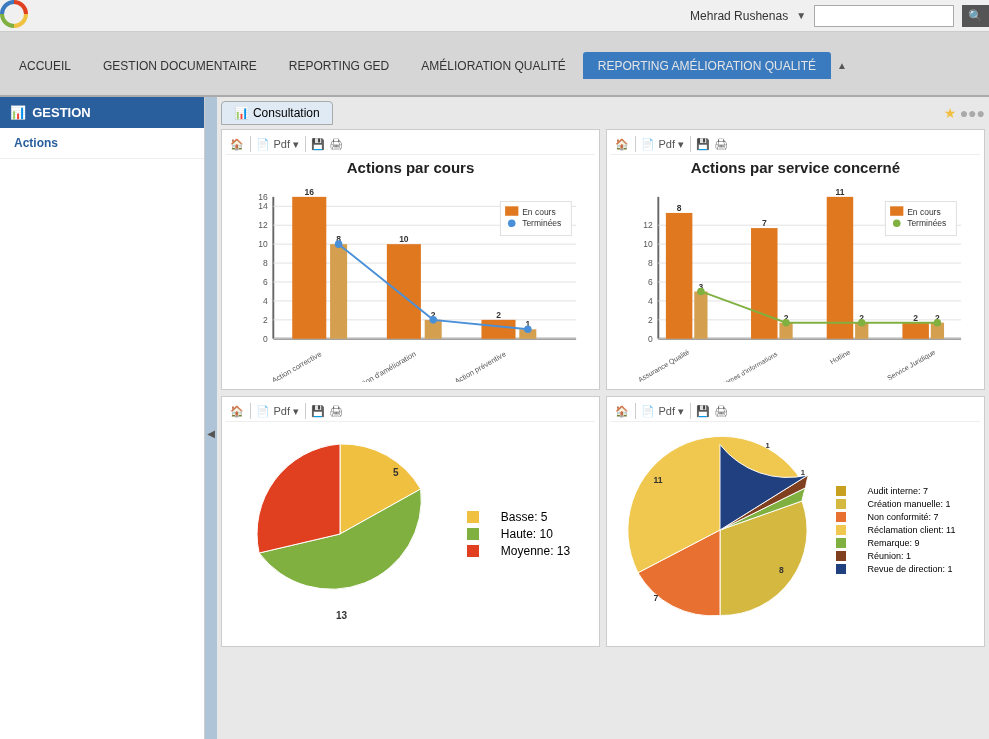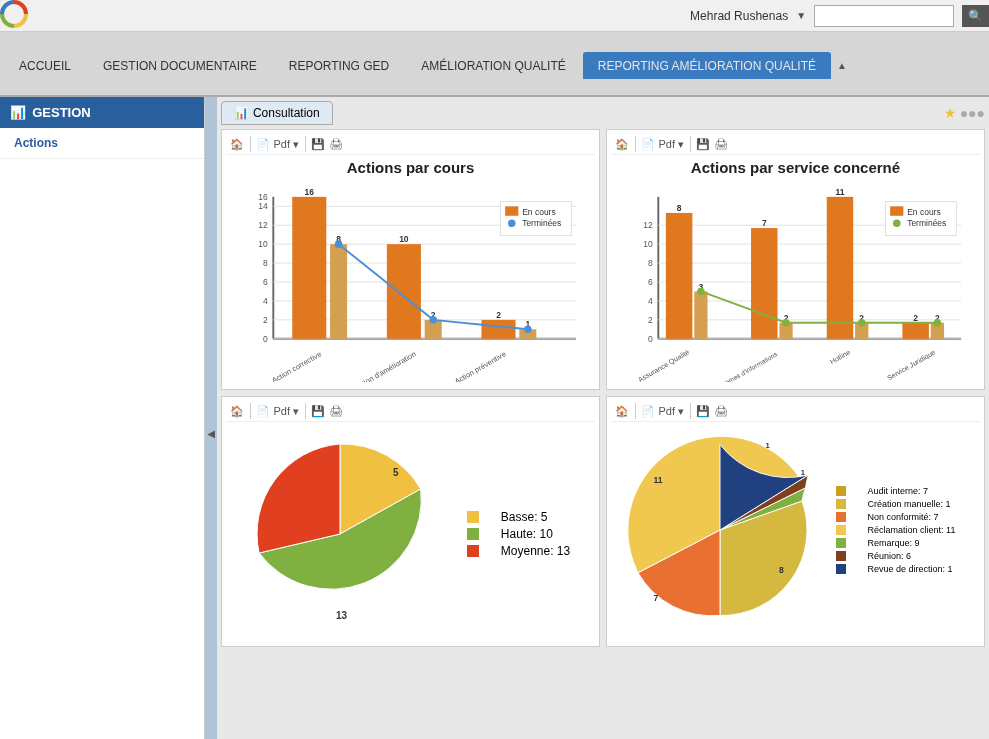--- a/index.html
+++ b/index.html
@@ -346,21 +346,21 @@
             <div class="pie-legend-item">
               <div class="pie-color-box" style="background:#f0c850;width:10px;height:10px;"></div>
               <span>Réclamation client: 11</span>
             </div>
             <div class="pie-legend-item">
               <div class="pie-color-box" style="background:#80b040;width:10px;height:10px;"></div>
               <span>Remarque: 9</span>
             </div>
             <div class="pie-legend-item">
               <div class="pie-color-box" style="background:#804020;width:10px;height:10px;"></div>
-              <span>Réunion: 6</span>
+              <span>Réunion: 1</span>
             </div>
             <div class="pie-legend-item">
               <div class="pie-color-box" style="background:#204080;width:10px;height:10px;"></div>
               <span>Revue de direction: 1</span>
             </div>
           </div>
         </div>
       </div>
 
     </div>

